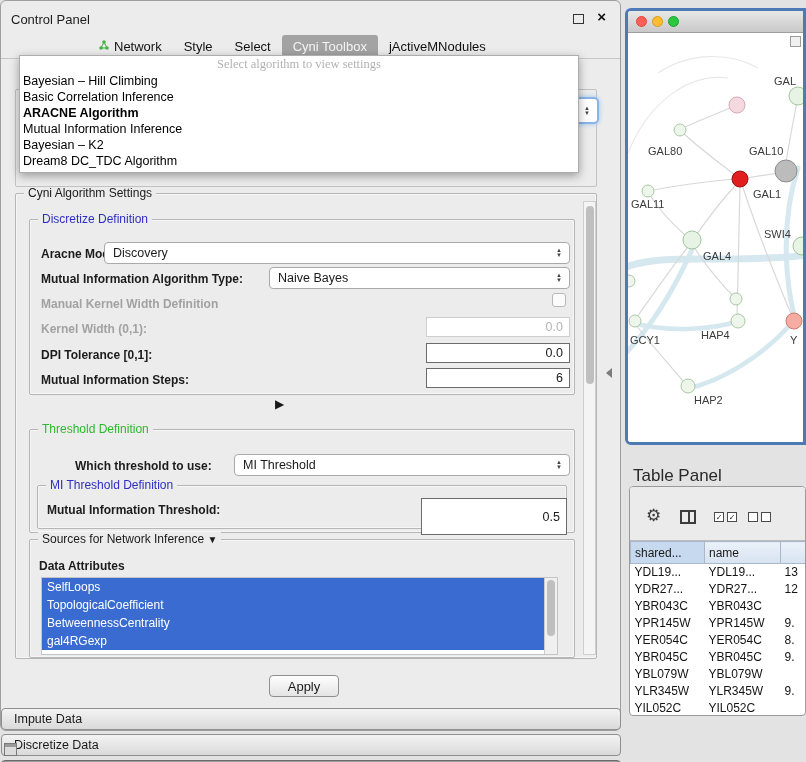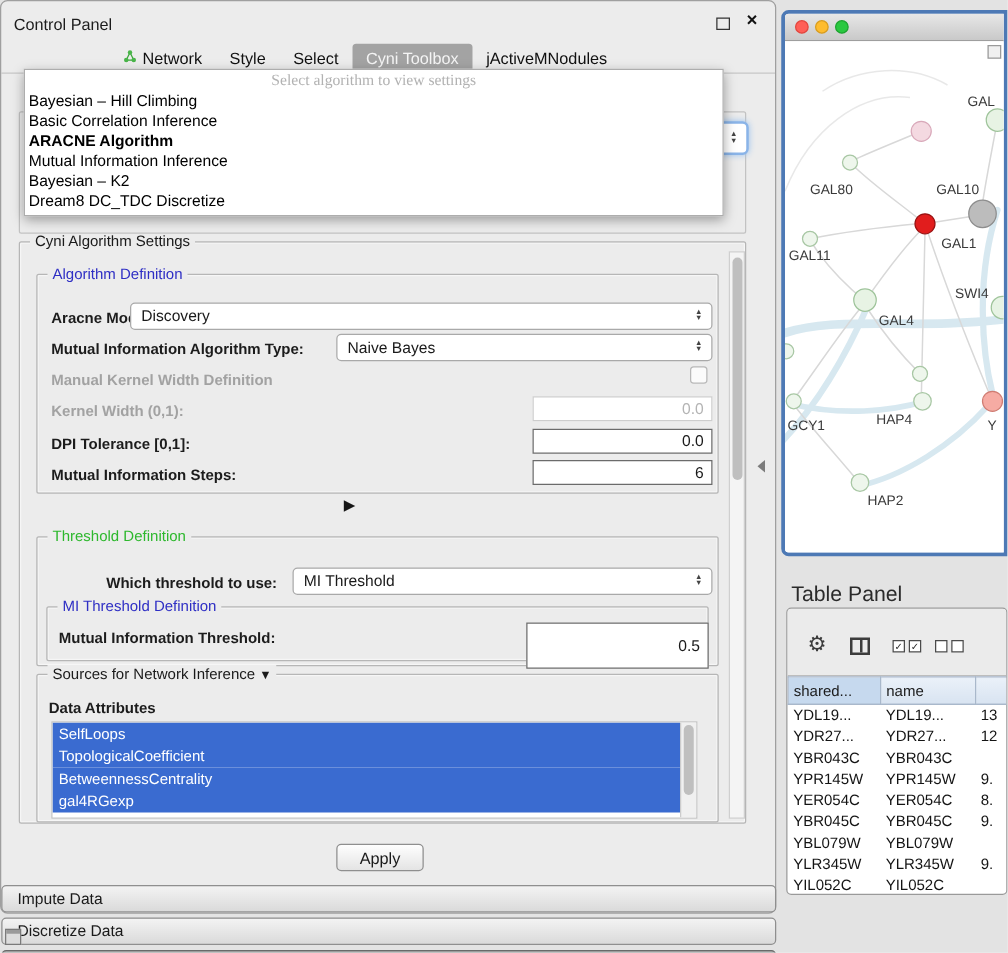--- a/index.html
+++ b/index.html
@@ -147,34 +147,34 @@
   </div>
 
   <div class="abs popup">
     <div class="popup-ph">Select algorithm to view settings</div>
     <div id="algorithm-popup-list">
         <div class="popup-item">Bayesian – Hill Climbing</div>
         <div class="popup-item">Basic Correlation Inference</div>
         <div class="popup-item bold">ARACNE Algorithm</div>
         <div class="popup-item">Mutual Information Inference</div>
         <div class="popup-item">Bayesian – K2</div>
-        <div class="popup-item">Dream8 DC_TDC Discretize</div>
+        <div class="popup-item">Dream8 DC_TDC Algorithm</div>
       </div>
   </div>
 
   <div class="abs group" style="left:14px; top:192px; width:582px; height:466px;">
     <span class="legend">Cyni Algorithm Settings</span>
   </div>
 
   <div class="abs vscroll" style="left:582px; top:200px; width:13px; height:454px;">
     <div class="vthumb" style="left:2px; width:8px; top:4px; height:178px;"></div>
   </div>
 
   <div class="abs group" style="left:28px; top:218px; width:546px; height:176px;">
-    <span class="legend blue">Algorithm Definition</span>
+    <span class="legend blue">Discretize Definition</span>
   </div>
 
   <span class="lbl" style="left:40px; top:246px;">Aracne Mode:</span>
   <div class="combo" style="left:103px; top:241px; width:466px;">
     <span>Discovery</span>
     <span class="stepper">
         <span>▲</span>
         <span>▼</span>
       </span>
   </div>
@@ -199,21 +199,21 @@
 
   <span class="lbl" style="left:40px; top:372px;">Mutual Information Steps:</span>
   <div class="field" style="left:425px; top:367px; width:144px;">6</div>
 
   <span class="abs" style="left:274px; top:396px; font-size:12px; color:#161616;">▶</span>
 
   <div class="abs group" style="left:28px; top:428px; width:546px; height:104px;">
     <span class="legend green">Threshold Definition</span>
   </div>
 
-  <span class="lbl" style="left:84px; top:458px;">Which threshold to use:</span>
+  <span class="lbl" style="left:74px; top:458px;">Which threshold to use:</span>
   <div class="combo" style="left:233px; top:453px; width:336px;">
     <span>MI Threshold</span>
     <span class="stepper">
         <span>▲</span>
         <span>▼</span>
       </span>
   </div>
 
   <div class="abs group" style="left:36px; top:484px; width:530px; height:44px;">
     <span class="legend blue">MI Threshold Definition</span>

